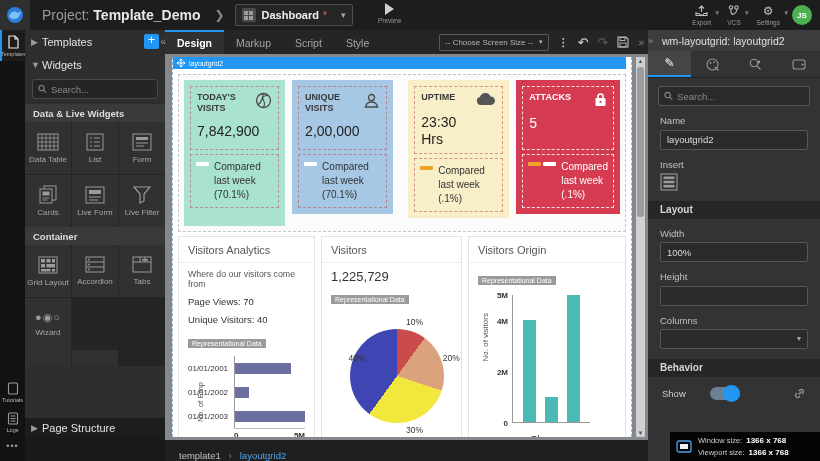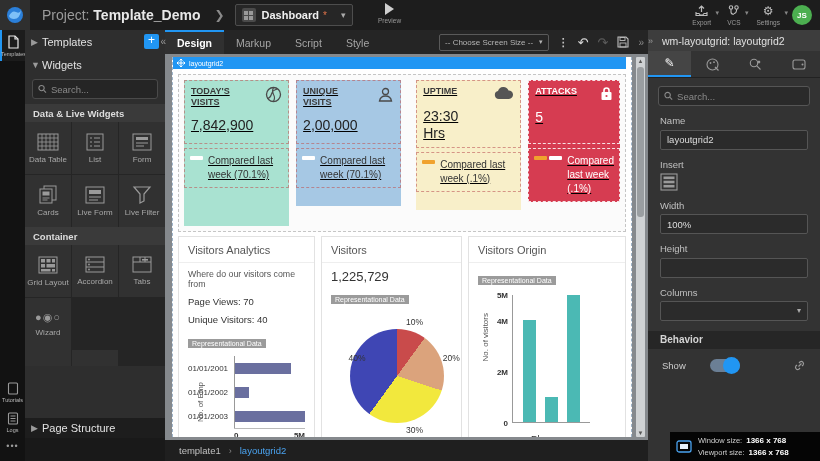--- a/index.html
+++ b/index.html
@@ -79,21 +79,21 @@
   .vscroll { position:absolute; right:3px; top:3px; width:9px; bottom:3px; background:#cfd2d4; border-radius:1px; }
   .vscroll .thumb { position:absolute; top:10px; left:1px; width:7px; height:150px; background:#9a9ea1; border-radius:3px; }
   .vscroll .arr { position:absolute; left:0; width:9px; text-align:center; font-size:6px; color:#555; }
 
   .sel-bar { height:12px; background:#2196f3; display:flex; align-items:center; gap:4px; padding:0 4px; width:calc(100% - 5px); cursor:pointer; }
   .sel-bar span { color:#fff; font-size:7px; }
 
   
   .kpi-row { margin:5px 5px 4px 5px; padding:5px; display:flex; gap:7px; align-items:flex-start;
     border:1px dashed #c5c5c5; background:#fbfbfb; }
-  .kpi-card { flex:1 1 0; cursor:pointer;text-decoration:underline; }
+  .kpi-card { flex:1 1 0; padding:6px; cursor:pointer; }
   .kpi-card:nth-child(1){ min-height:146px; }
   .kpi-card:nth-child(2){ min-height:126px; }
   .kpi-card:nth-child(3){ min-height:130px;margin-left:8px; }
   .kpi-card:nth-child(4){ flex:0 0 80px; min-height:118px; }
   .kpi-box { border:1px dashed rgba(190,90,90,.6); padding:5px 6px; min-height:64px; }
   .kpi-head { display:flex; justify-content:space-between; align-items:flex-start; }
   .kpi-title { font-size:9px; font-weight:bold; color:#3a3a3a; width:52px; line-height:1.25; }
   .kpi-value { font-size:14px; color:#222; margin-top:8px; width:66px; word-break:break-word; line-height:1.2; }
   .kpi-note { border:1px dashed rgba(190,90,90,.6); border-top-style:dashed; margin-top:4px; padding:5px 5px;
     display:flex; gap:5px; }
@@ -128,21 +128,21 @@
 
   .vchart { position:relative; height:128px; margin:4px 4px 0 14px; display:flex; }
   .vylabel { position:absolute; left:-11px; top:18px; font-size:8px; color:#555; writing-mode:vertical-rl; transform:rotate(180deg); }
   .vticks { width:20px; position:relative; flex:0 0 auto; }
   .vticks span { position:absolute; right:4px; font-size:8px; color:#333; font-weight:bold; transform:translateY(50%); }
   .vplot { flex:0 0 78px; border-left:1px solid #999; border-bottom:1px solid #999; display:flex; align-items:flex-end;
     justify-content:space-around; padding:0 6px; }
   .vbar { width:13px; }
   .vxlabel { text-align:center; font-size:9.5px; color:#333; margin:10px 0 0 10px; width:110px; }
 
-  .c-crumb { height:21px; background:#1f1f1f; display:flex; align-items:center; gap:8px; padding:0 14px; flex:0 0 auto; }
+  .c-crumb { height:21px; background:#1f1f1f; display:flex; align-items:flex-end; gap:8px; padding:0 14px; flex:0 0 auto; }
   .crumb-a { font-size:9.5px; color:#c0c0c0; cursor:pointer; }
   .crumb-sep { color:#8a8a8a; font-size:9px; }
   .crumb-b { font-size:9.5px; color:#4aa3f0; cursor:pointer; }
 
   
   .rightpanel { position:absolute; right:0; top:30px; width:172px; bottom:0; background:#333; z-index:20; }
   .rp-head { height:21px; background:#3d3d3d; display:flex; align-items:center; padding:0 10px; position:relative; }
   .rp-head-collapse { position:absolute; left:0; color:#999; font-size:9px; }
   .rp-title { font-size:10.5px; color:#e0e0e0; margin-left:4px; }
   .rp-tabs { height:27px; display:flex; border-bottom:1px solid #222; }
@@ -640,20 +640,21 @@
   <div class="rp-label">Insert</div>
   <div class="insert-icon-box">
     <svg width="18" height="18" viewBox="0 0 18 18">
       <rect x="1" y="1" width="16" height="16" stroke="#9a9a9a" fill="none" stroke-width="1.1"></rect>
       <rect x="3.5" y="3.5" width="11" height="2.6" fill="#9a9a9a"></rect>
       <rect x="3.5" y="7.7" width="11" height="2.6" fill="#9a9a9a"></rect>
       <rect x="3.5" y="11.9" width="11" height="2.6" fill="#9a9a9a"></rect>
     </svg>
   </div>
 
+  <div class="rp-section">Layout</div>
   <div class="rp-label">Width</div>
   <input class="rp-input" value="100%" style="">
   <div class="rp-label">Height</div>
   <input class="rp-input" value="" style="">
   <div class="rp-label">Columns</div>
   <div class="rp-select">
     <span>▾</span>
   </div>
 
   <div class="rp-section">Behavior</div>

